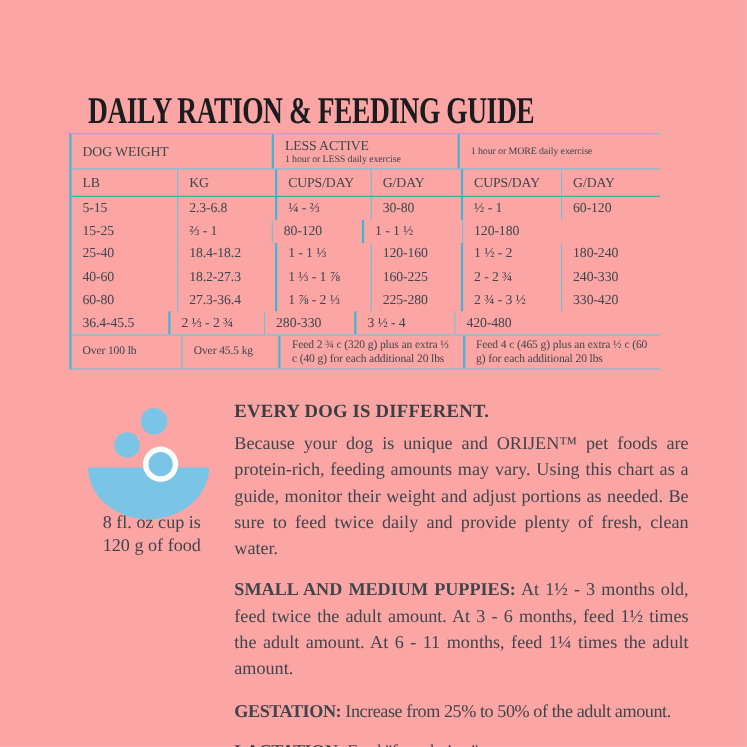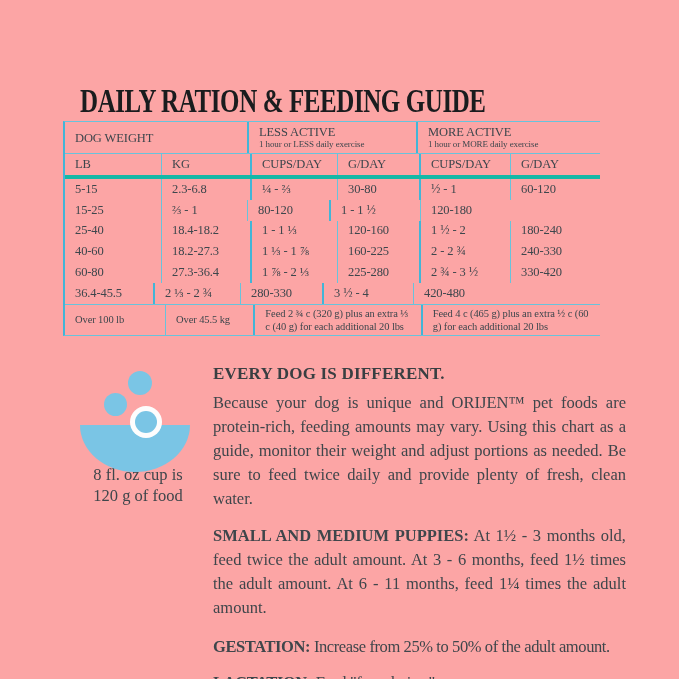--- a/index.html
+++ b/index.html
@@ -19,21 +19,21 @@
   }
   
   .ftable {
     position:absolute; left:63px; top:121px; width:537px;
     border-left:2px solid #42b5d7;
     border-top:1px solid #68c3dc;
     border-bottom:1px solid #68c3dc;
   }
   .trow { display:flex; }
   .r-gh  { height:32px; border-bottom:1px solid #68c3dc; }
-  .r-sub { height:25px; border-bottom:4px solid #14b8a6;justify-content:space-between; }
+  .r-sub { height:25px; border-bottom:1px solid #14b8a6;justify-content:space-between; }
   .r-data{ height:20.8px; }
   .data-rows { border-bottom:1px solid #68c3dc; }
   .r-note{ height:30px; }
   .cell {
     display:flex; flex-direction:column; justify-content:center;
     padding-left:10px; letter-spacing:-0.1px;
   }
   .bd-l { border-right:1px solid #68c3dc; }
   .bd-s { border-right:2px solid #42b5d7; }
   .c0{width:97px}.c1{width:90px}.c2{width:86px}.c3{width:83px}.c4{width:90px}.c5{width:89px}
@@ -81,21 +81,20 @@
 
     <div class="trow r-gh">
       <div class="cell g0 bd-s">
         <div class="gh-title">DOG WEIGHT</div>
       </div>
       <div class="cell g1 bd-s">
         <div class="gh-title">LESS ACTIVE</div>
         <div class="gh-sub">1 hour or LESS daily exercise</div>
       </div>
       <div class="cell g2">
-        <div class="gh-title">MORE ACTIVE</div>
         <div class="gh-sub">1 hour or MORE daily exercise</div>
       </div>
     </div>
 
     <div class="trow r-sub">
       <div class="cell sub-cell c0 bd-l">LB</div>
       <div class="cell sub-cell c1 bd-s">KG</div>
       <div class="cell sub-cell c2 bd-l">CUPS/DAY</div>
       <div class="cell sub-cell c3 bd-s">G/DAY</div>
       <div class="cell sub-cell c4 bd-l">CUPS/DAY</div>

